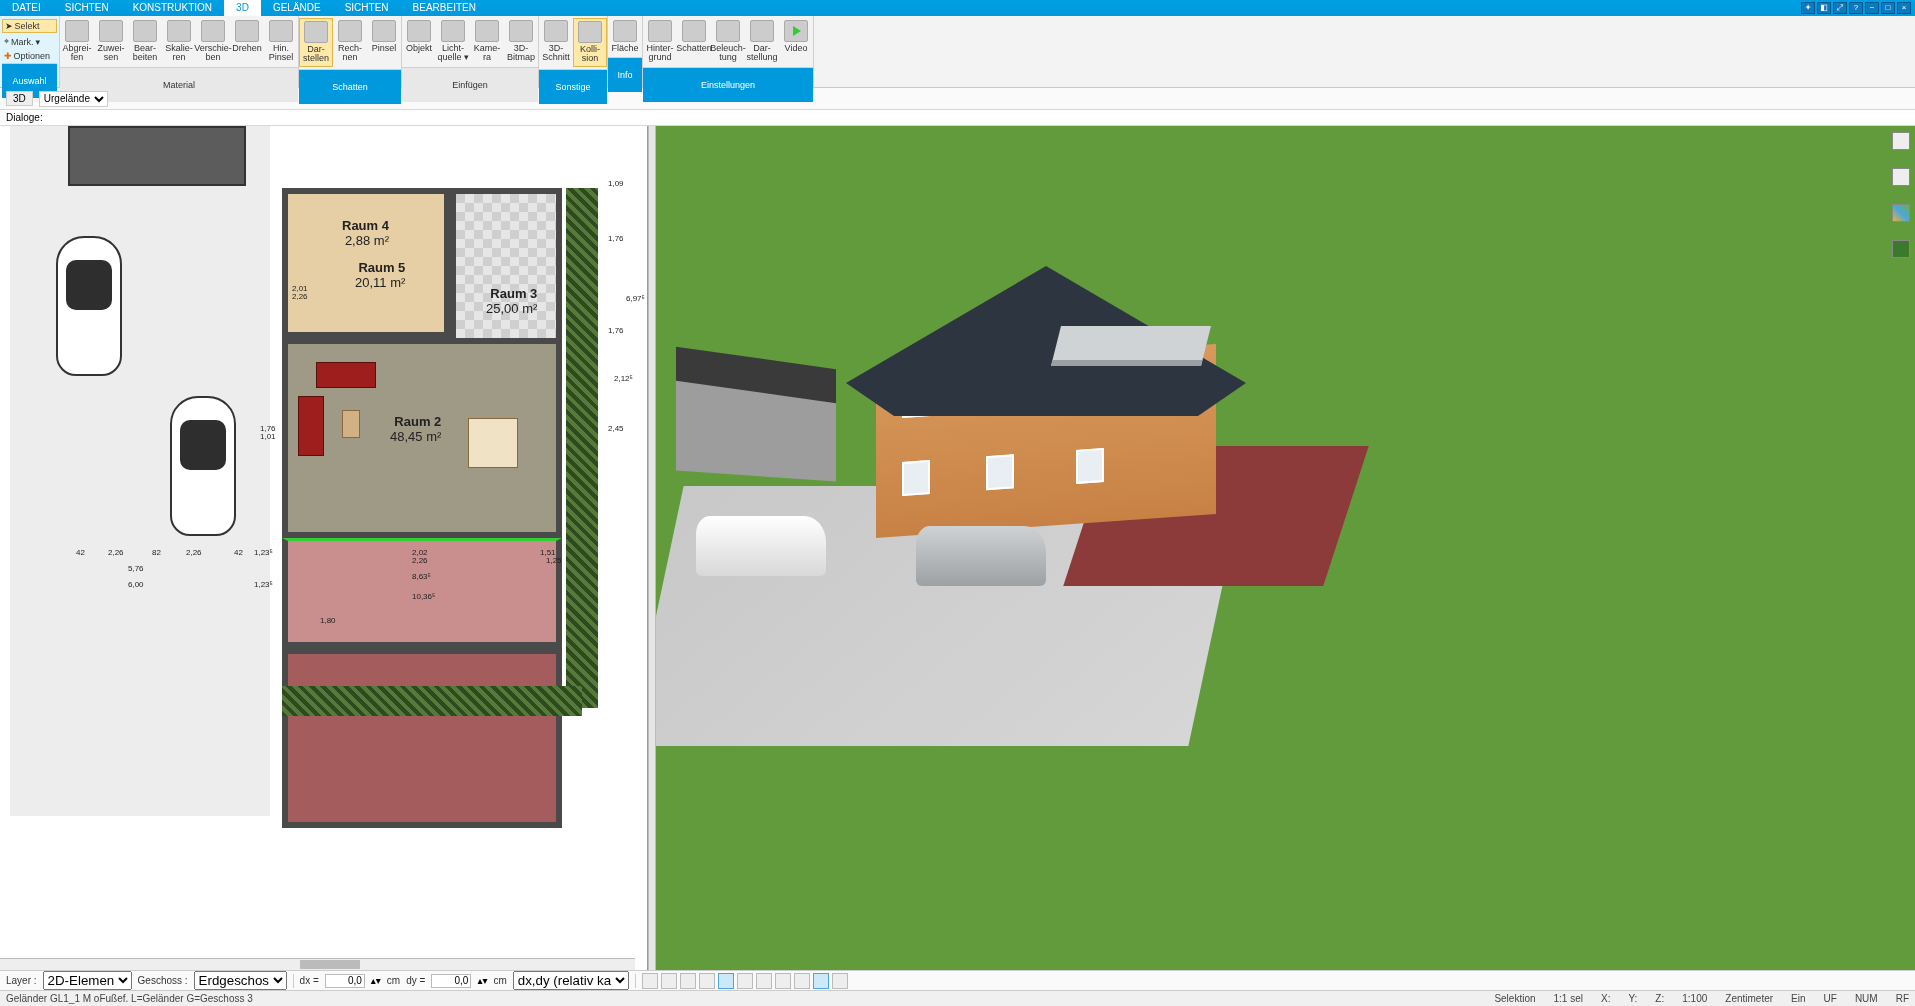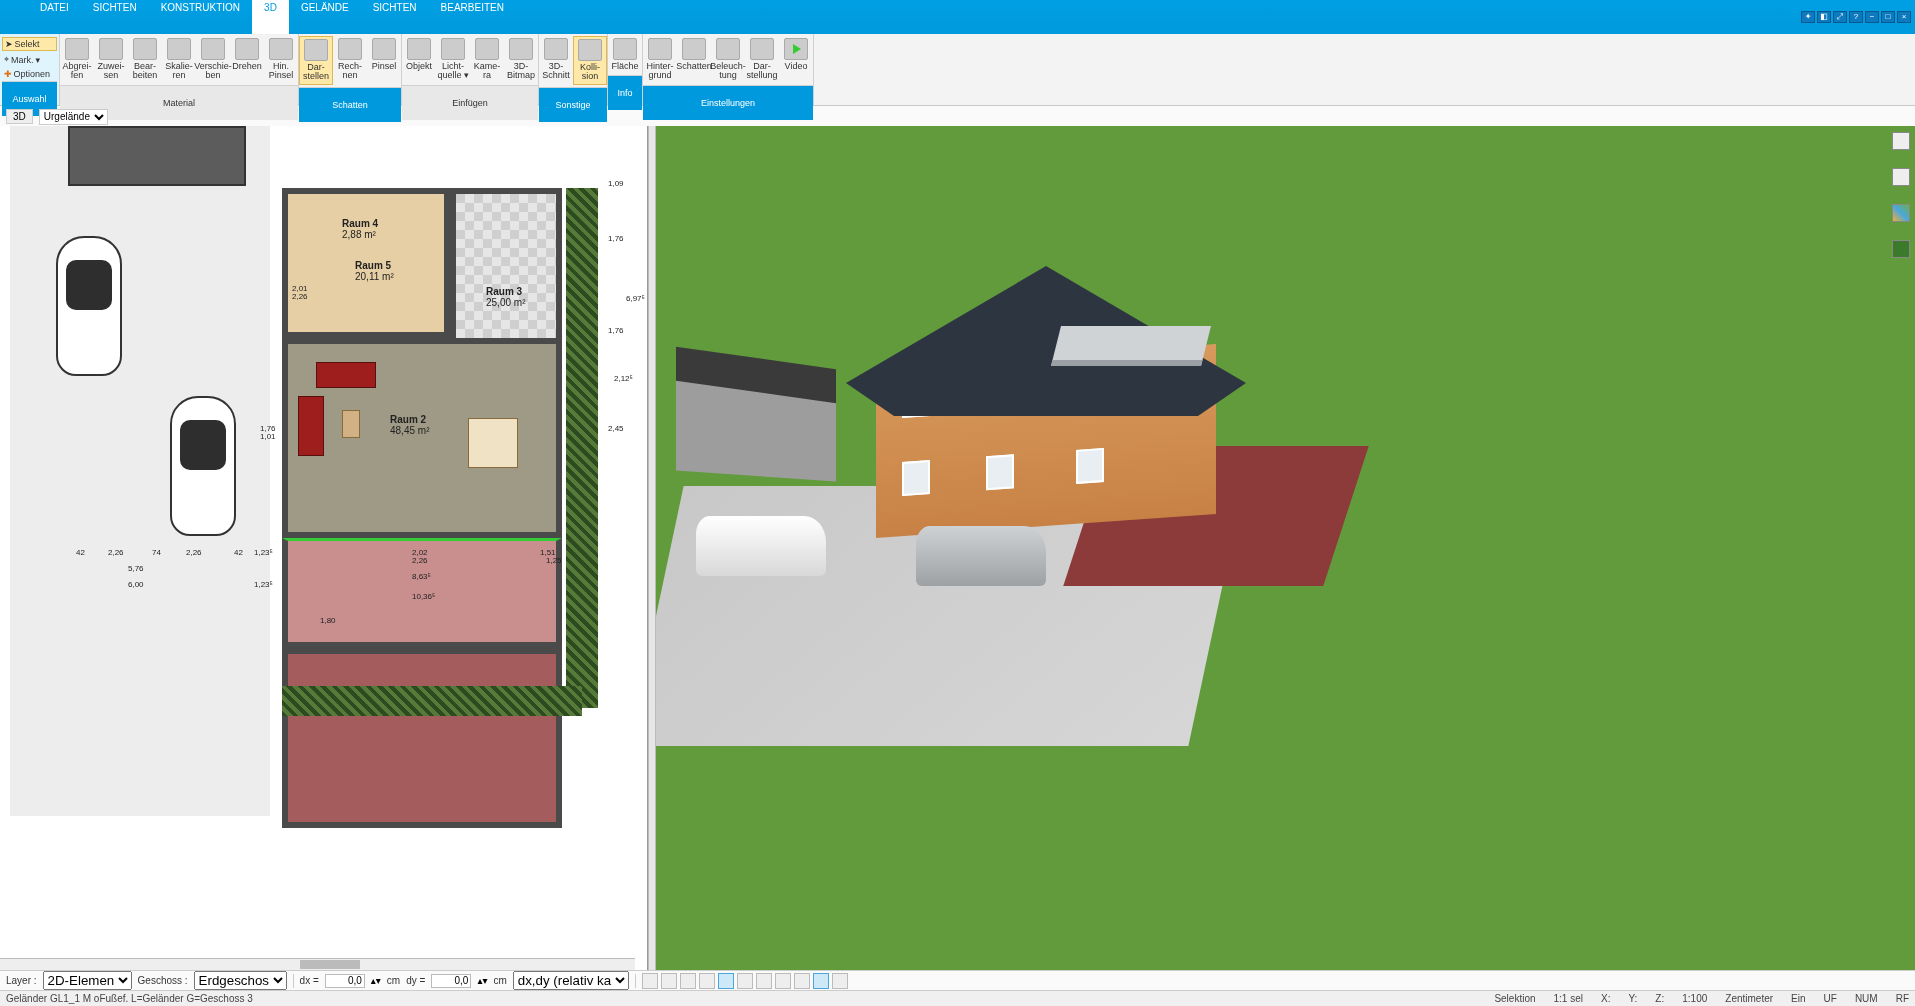--- a/index.html
+++ b/index.html
@@ -1,19 +1,19 @@
 <!DOCTYPE html>
 <html><head>
 <meta charset="utf-8">
 <style>
 * { margin: 0; padding: 0; box-sizing: border-box; font-family: "Segoe UI", Tahoma, sans-serif; }
 html, body { width: 100%; height: 100%; overflow: hidden; background: #fff; }
 
 
-.menubar { display: flex; align-items: stretch; height: 34px; background: linear-gradient(#009fe3, #0099dd); color: #fff; font-size: 10px; padding-left: 28px; }
+.menubar { display: flex; align-items: stretch; height: 16px; background: linear-gradient(#009fe3, #0099dd); color: #fff; font-size: 10px; }
 .menubar .mtab { padding: 2px 12px 0; cursor: pointer; }
 .menubar .mtab.active { background: #fff; color: #0099dd; }
 .menubar .spacer { flex: 1; }
 .menubar .winbtns { display: flex; gap: 2px; padding-right: 4px; align-items: center; }
 .menubar .wb { width: 14px; height: 12px; background: #0d7abf; border: 1px solid #055a90; font-size: 8px; text-align: center; line-height: 10px; color: #fff; }
 
 
 .ribbon { display: flex; align-items: stretch; height: 72px; background: #f3f3f3; border-bottom: 1px solid #c8c8c8; font-size: 9px; color: #333; }
 .ribbon .selgroup { width: 60px; border-right: 1px solid #d0d0d0; display: flex; flex-direction: column; padding: 2px; background: #e0f4fd; }
 .ribbon .selbtn { display: flex; align-items: center; gap: 2px; background: #ffe9a8; border: 1px solid #e0b84e; padding: 1px 2px; margin: 1px 0; font-size: 9px; }
@@ -46,21 +46,21 @@
 .garage2d { position: absolute; left: 68px; top: 0; width: 178px; height: 60px; background: #5c5c5c; border: 2px solid #333; }
 .car2d { position: absolute; width: 66px; height: 140px; background: #fff; border: 2px solid #333; border-radius: 28px 28px 20px 20px; }
 .car2d::before { content: ""; position: absolute; top: 22px; left: 8px; right: 8px; height: 50px; background: #2e2e2e; border-radius: 10px; }
 .house2d { position: absolute; left: 282px; top: 62px; width: 280px; height: 650px; background: #fff; }
 .wallbox { position: absolute; border: 6px solid #4a4a4a; }
 .rm1 { left: 0; top: 0; width: 168px; height: 150px; background: #e6cfa4; }
 .rm3 { left: 168px; top: 0; width: 112px; height: 204px; background: #e6e6e6; background-image: repeating-conic-gradient(#e6e6e6 0 25%, #cfcfcf 0 50%); background-size: 18px 18px; }
 .rm2 { left: 0; top: 150px; width: 280px; height: 200px; background: #9f9a86; }
 .rm5 { left: 0; top: 350px; width: 280px; height: 110px; background: #c98e8e; border-top: 3px solid #3c3; }
 .rm6 { left: 0; top: 460px; width: 280px; height: 180px; background: #a45c5c; }
-.roomlabel { position: absolute; font-size: 10px; color: #222; text-align: left; }
+.roomlabel { position: absolute; font-size: 13px; color: #222; text-align: right; }
 .sofa { position: absolute; background: #9e1d1d; border: 1px solid #5a0f0f; }
 .table { position: absolute; background: #d2b185; border: 1px solid #8a6a3c; }
 .dim { position: absolute; font-size: 8px; color: #222; }
 .hedge { position: absolute; width: 32px; background: repeating-linear-gradient(45deg, #2e4b20 0 4px, #557a3a 4px 8px); }
 .scrollh { position: absolute; left: 0; right: 12px; bottom: 0; height: 12px; background: #eee; border-top: 1px solid #bbb; }
 .scrollh .thumb { position: absolute; left: 300px; width: 60px; top: 1px; bottom: 1px; background: #bbb; }
 
 
 .ground3d { position: absolute; inset: 0; background: #629b3b; }
 .drive3d { position: absolute; left: 0; top: 360px; width: 560px; height: 260px; background: linear-gradient(135deg, #c8c8c8, #d6d6d6); transform: skewX(-12deg); }
@@ -325,21 +325,21 @@
         <div class="roomlabel" style="left: 486px; top: 160px;"><b>Raum 3</b><br>25,00 m²</div>
         <div class="roomlabel" style="left: 390px; top: 288px;"><b>Raum 2</b><br>48,45 m²</div>
       </div>
     <div id="dim-labels">
         <div class="dim" style="left: 292px; top: 158px;">2,01</div>
         <div class="dim" style="left: 292px; top: 166px;">2,26</div>
         <div class="dim" style="left: 260px; top: 298px;">1,76</div>
         <div class="dim" style="left: 260px; top: 306px;">1,01</div>
         <div class="dim" style="left: 76px; top: 422px;">42</div>
         <div class="dim" style="left: 108px; top: 422px;">2,26</div>
-        <div class="dim" style="left: 152px; top: 422px;">74</div>
+        <div class="dim" style="left: 152px; top: 422px;">82</div>
         <div class="dim" style="left: 186px; top: 422px;">2,26</div>
         <div class="dim" style="left: 234px; top: 422px;">42</div>
         <div class="dim" style="left: 254px; top: 422px;">1,23⁵</div>
         <div class="dim" style="left: 128px; top: 438px;">5,76</div>
         <div class="dim" style="left: 128px; top: 454px;">6,00</div>
         <div class="dim" style="left: 254px; top: 454px;">1,23⁵</div>
         <div class="dim" style="left: 608px; top: 108px;">1,76</div>
         <div class="dim" style="left: 608px; top: 53px;">1,09</div>
         <div class="dim" style="left: 614px; top: 248px;">2,12⁵</div>
         <div class="dim" style="left: 626px; top: 160px; margin-top: 8px;">6,97⁵</div>

